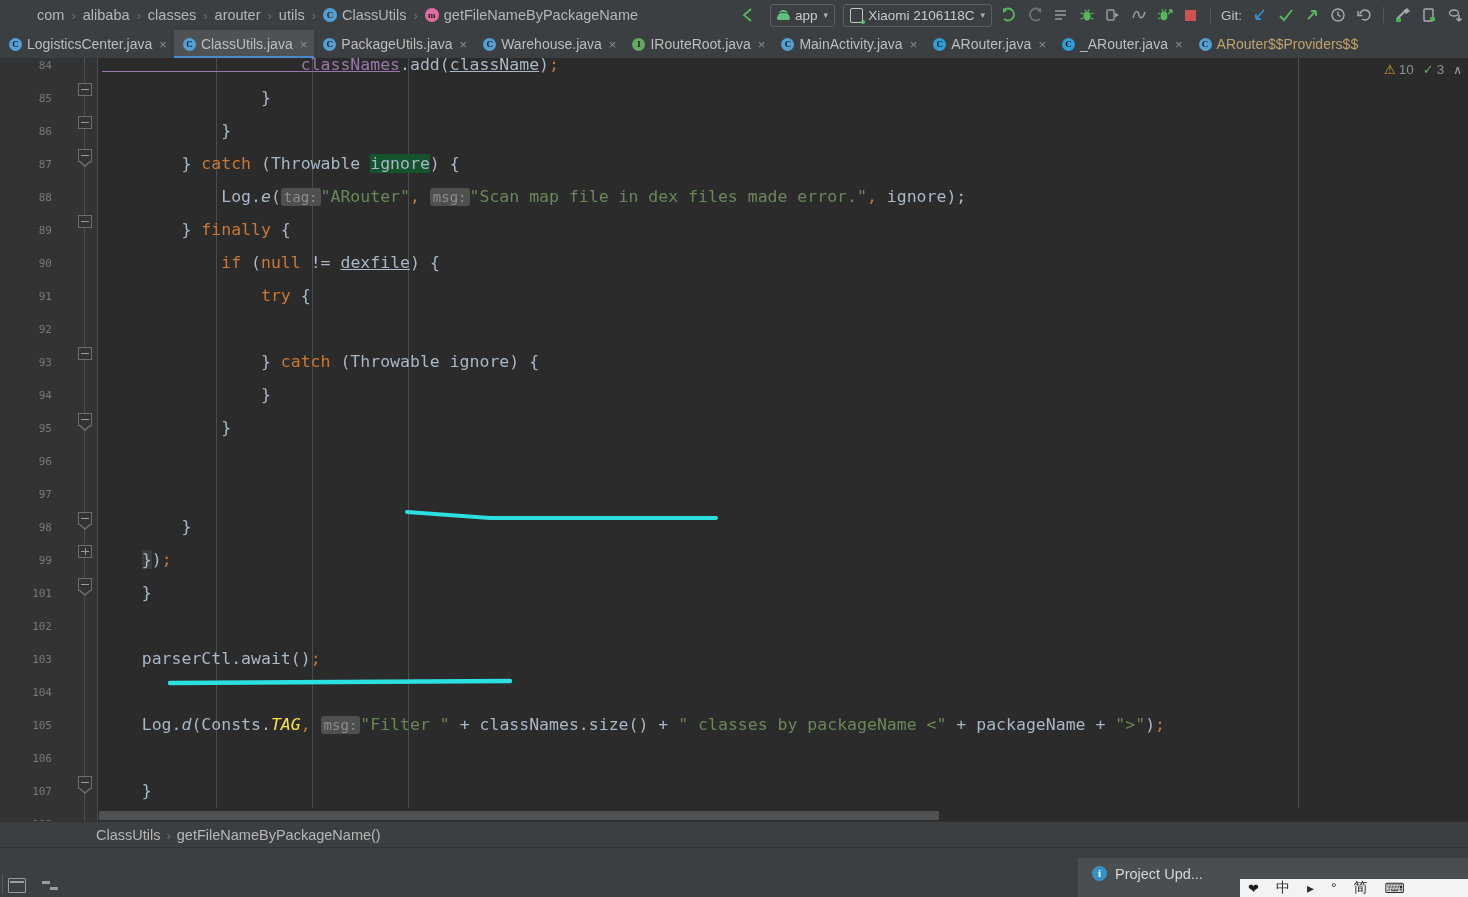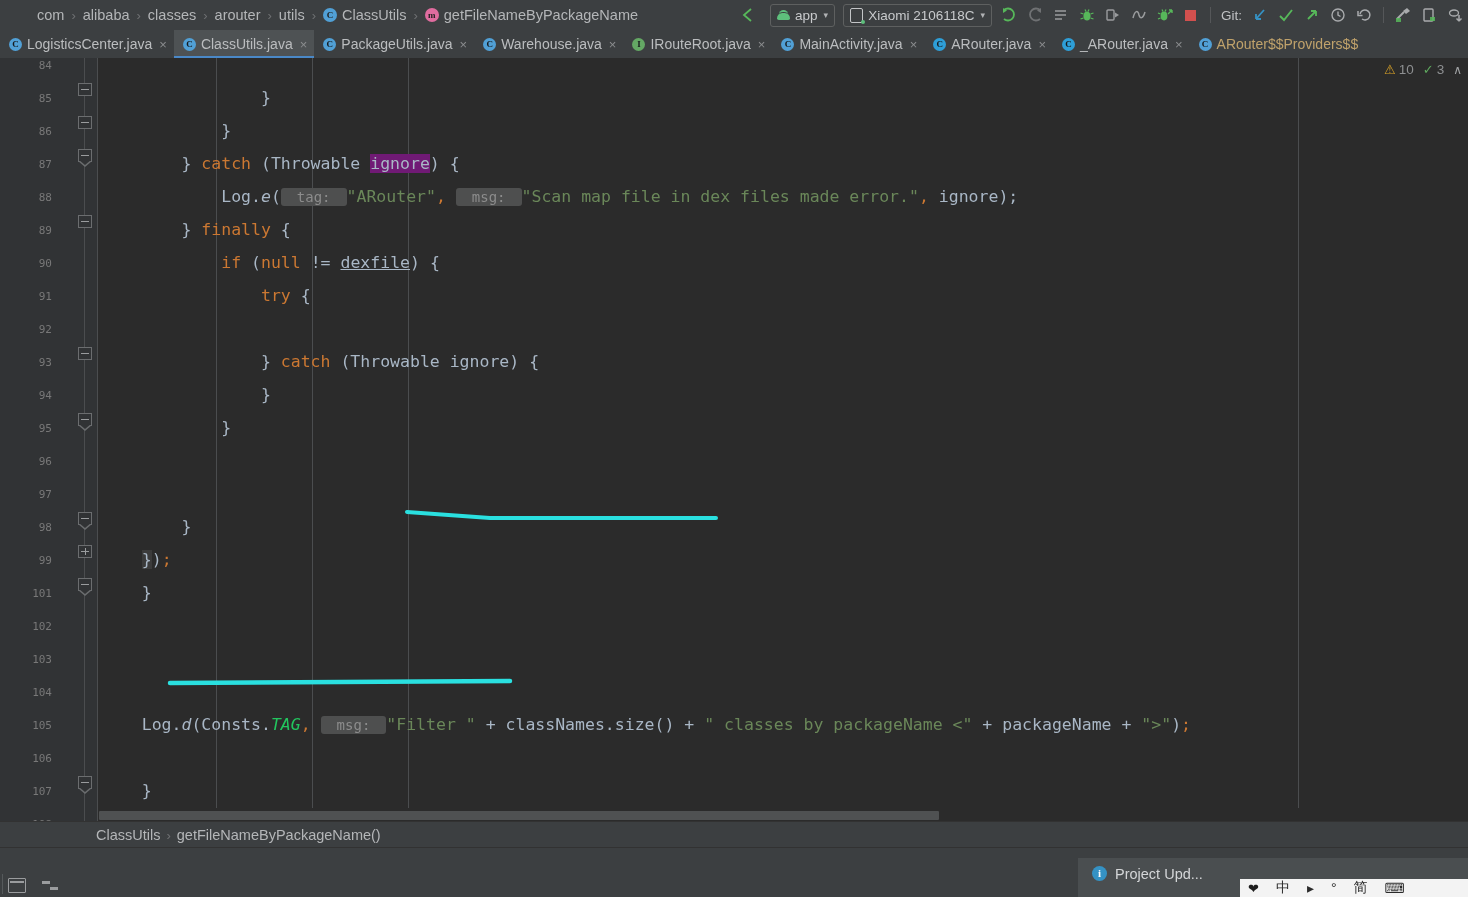--- a/index.html
+++ b/index.html
@@ -158,30 +158,30 @@
     position: absolute; top: -10px; width: 1px; height: 790px; background: #4b4d4f;
   }
   .right-margin {
     position: absolute; top: 0; width: 1px; height: 763px; background: #4b4d4f;
   }
 
   
   .kw   { color: #cc7832; }
   .str  { color: #6a8759; }
   .fld-u { color: #9876aa; text-decoration: underline; }
-  .stat { color: #22c55e; font-style: italic; }
+  .stat { color: #fde047; font-style: italic; }
   .meth { color: #a9b7c6; }
   .meth-i { color: #a9b7c6; font-style: italic; }
   .ident { color: #a9b7c6; }
   .loc-u { color: #a9b7c6; text-decoration: underline; }
   .hintpill {
     background: #4e4f4f; color: #8c8c8c; border-radius: 3px;
-    padding: 1px 16px; font-size: 14px; font-style: normal;
-  }
-  .hl-ident { background: #701a75; }
+    padding: 1px 3px; font-size: 14px; font-style: normal;
+  }
+  .hl-ident { background: #14532d; }
   .hl-brace { background: #3b3b3b; }
 
   
   .cyan-ann { position: absolute; pointer-events: none; }
 
   
   .inspect {
     position: absolute; right: 6px; top: 4px; display: flex; align-items: center;
     font-family: "Liberation Sans", sans-serif; font-size: 13.5px; color: #8d8f91;
     z-index: 5;
@@ -556,36 +556,38 @@
 
       <div class="gutter-edge"></div>
     </div>
 
     <div class="codearea">
       <div class="indent-guide" style="left:118px;"></div>
       <div class="indent-guide" style="left:214px;"></div>
       <div class="indent-guide" style="left:310px;"></div>
       <div class="right-margin" style="left:1200px;"></div>
 
+      <div class="row" style="position:absolute;top:-10px;left:2px;"><span class="fld-u">                    classNames</span><span class="ident">.</span><span class="meth">add</span><span class="ident">(</span><span class="loc-u">className</span><span class="ident">)</span><span class="kw">;</span></div>
 
       <div class="row" style="position:absolute;top:23px;left:2px;"><span class="ident">                }</span></div>
       <div class="row" style="position:absolute;top:56px;left:2px;"><span class="ident">            }</span></div>
       <div class="row" style="position:absolute;top:89px;left:2px;"><span class="ident">        } </span><span class="kw">catch</span><span class="ident"> (Throwable </span><span class="ident hl-ident">ignore</span><span class="ident">) {</span></div>
       <div class="row" style="position:absolute;top:122px;left:2px;"><span class="ident">            Log.</span><span class="meth-i">e</span><span class="ident">(</span><span class="hintpill">tag:</span><span class="str">"ARouter"</span><span class="kw">,</span><span class="ident"> </span><span class="hintpill">msg:</span><span class="str">"Scan map file in dex files made error."</span><span class="kw">,</span><span class="ident"> ignore);</span></div>
       <div class="row" style="position:absolute;top:155px;left:2px;"><span class="ident">        } </span><span class="kw">finally</span><span class="ident"> {</span></div>
       <div class="row" style="position:absolute;top:188px;left:2px;"><span class="ident">            </span><span class="kw">if</span><span class="ident"> (</span><span class="kw">null</span><span class="ident"> != </span><span class="loc-u">dexfile</span><span class="ident">) {</span></div>
       <div class="row" style="position:absolute;top:221px;left:2px;"><span class="ident">                </span><span class="kw">try</span><span class="ident"> {</span></div>
       <div class="row" style="position:absolute;top:287px;left:2px;"><span class="ident">                } </span><span class="kw">catch</span><span class="ident"> (Throwable ignore) {</span></div>
       <div class="row" style="position:absolute;top:320px;left:2px;"><span class="ident">                }</span></div>
       <div class="row" style="position:absolute;top:353px;left:2px;"><span class="ident">            }</span></div>
       <div class="row" style="position:absolute;top:386px;left:2px;"><span class="ident"></span></div>
       <div class="row" style="position:absolute;top:452px;left:2px;"><span class="ident">        }</span></div>
       <div class="row" style="position:absolute;top:485px;left:2px;"><span class="ident">    </span><span class="ident hl-brace">}</span><span class="ident">)</span><span class="kw">;</span></div>
       <div class="row" style="position:absolute;top:518px;left:2px;"><span class="ident">    }</span></div>
       <div class="row" style="position:absolute;top:551px;left:2px;"><span class="ident"></span></div>
+      <div class="row" style="position:absolute;top:584px;left:2px;"><span class="ident">    </span><span class="ident">parserCtl</span><span class="ident">.</span><span class="meth">await</span><span class="ident">()</span><span class="kw">;</span></div>
       <div class="row" style="position:absolute;top:617px;left:2px;"><span class="ident"></span></div>
       <div class="row" style="position:absolute;top:650px;left:2px;"><span class="ident">    Log.</span><span class="meth-i">d</span><span class="ident">(Consts.</span><span class="stat">TAG</span><span class="kw">,</span><span class="ident"> </span><span class="hintpill">msg:</span><span class="str">"Filter "</span><span class="ident"> + classNames.</span><span class="meth">size</span><span class="ident">() + </span><span class="str">" classes by packageName &lt;"</span><span class="ident"> + packageName + </span><span class="str">"&gt;"</span><span class="ident">)</span><span class="kw">;</span></div>
       <div class="row" style="position:absolute;top:716px;left:2px;"><span class="ident">    }</span></div>
       <div class="row" style="position:absolute;top:749px;left:2px;"><span class="ident"></span></div>
     </div>
 
     <svg class="cyan-ann" style="left:0;top:0;width:1468px;height:763px;">
       <path d="M407,454 L490,460 L716,460" stroke="#2ae0e0" stroke-width="4" fill="none" stroke-linecap="round"></path>
     </svg>
     <svg class="cyan-ann" style="left:0;top:0;width:1468px;height:763px;">

